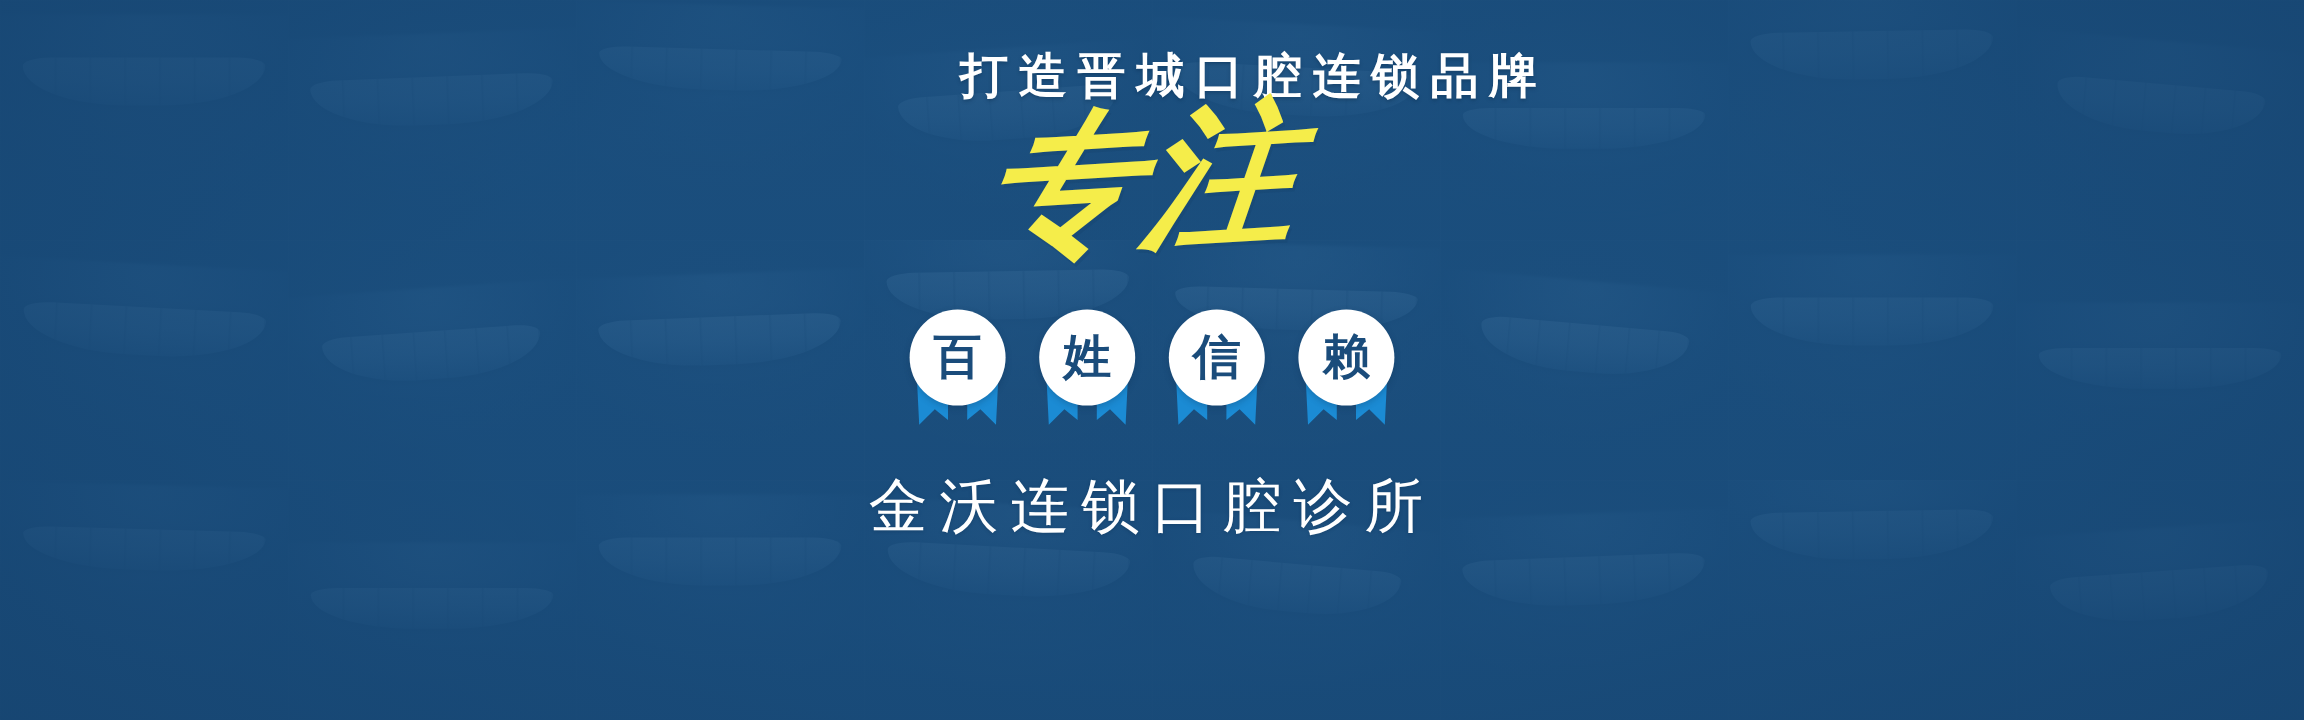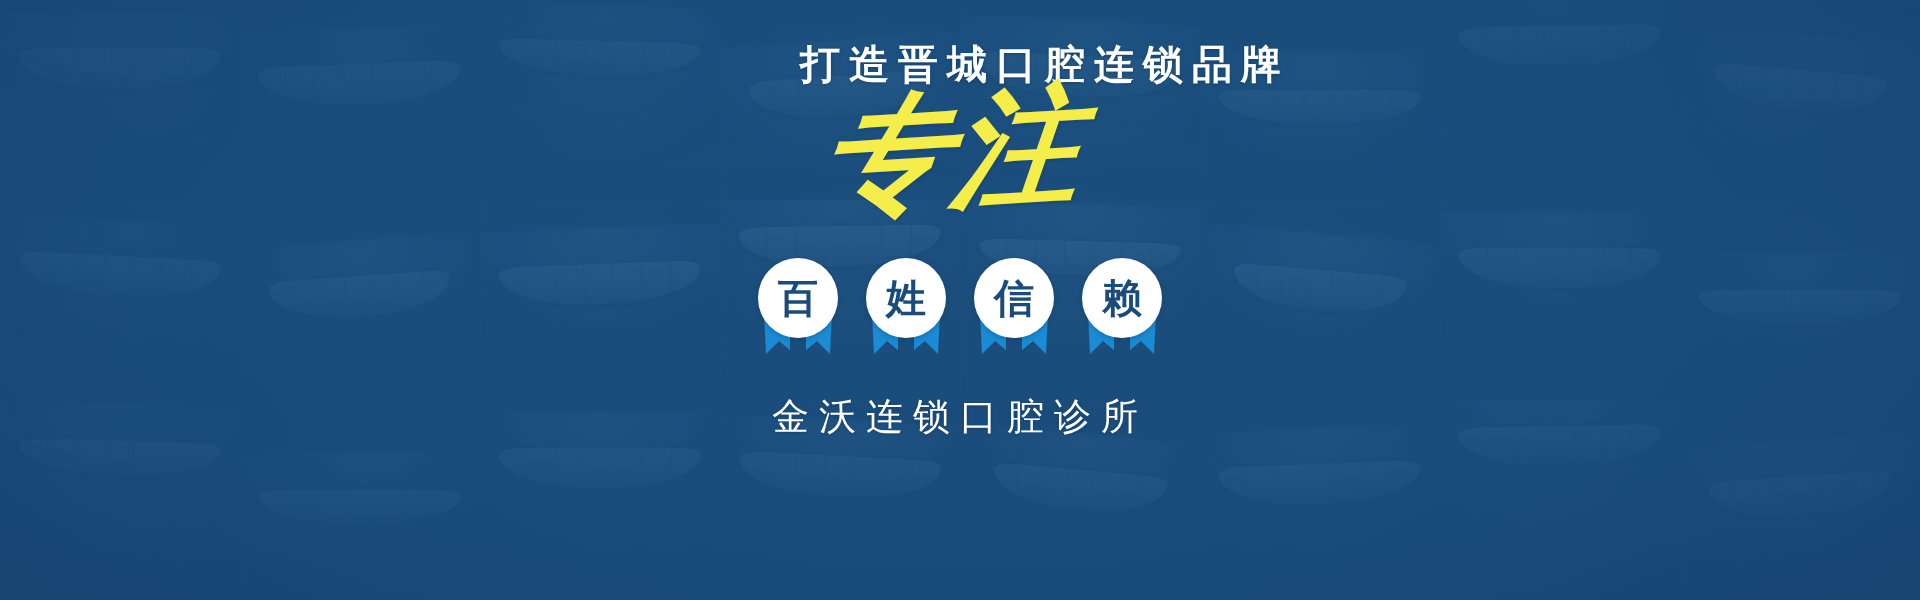--- a/index.html
+++ b/index.html
@@ -221,21 +221,21 @@
     box-shadow: 0 2px 5px rgba(10,42,74,0.25);
   }
 
   .signature {
     position: absolute;
     top: 398px;
     left: 0;
     right: 0;
     text-align: center;
     color: #ffffff;
-    font-size: 37px;
+    font-size: 49px;
     font-weight: 400;
     letter-spacing: 10px;
     line-height: 1;
     white-space: nowrap;
     text-shadow: 0 1px 3px rgba(10,40,70,0.30);
   }
 </style>
 </head>
 <body>
 

